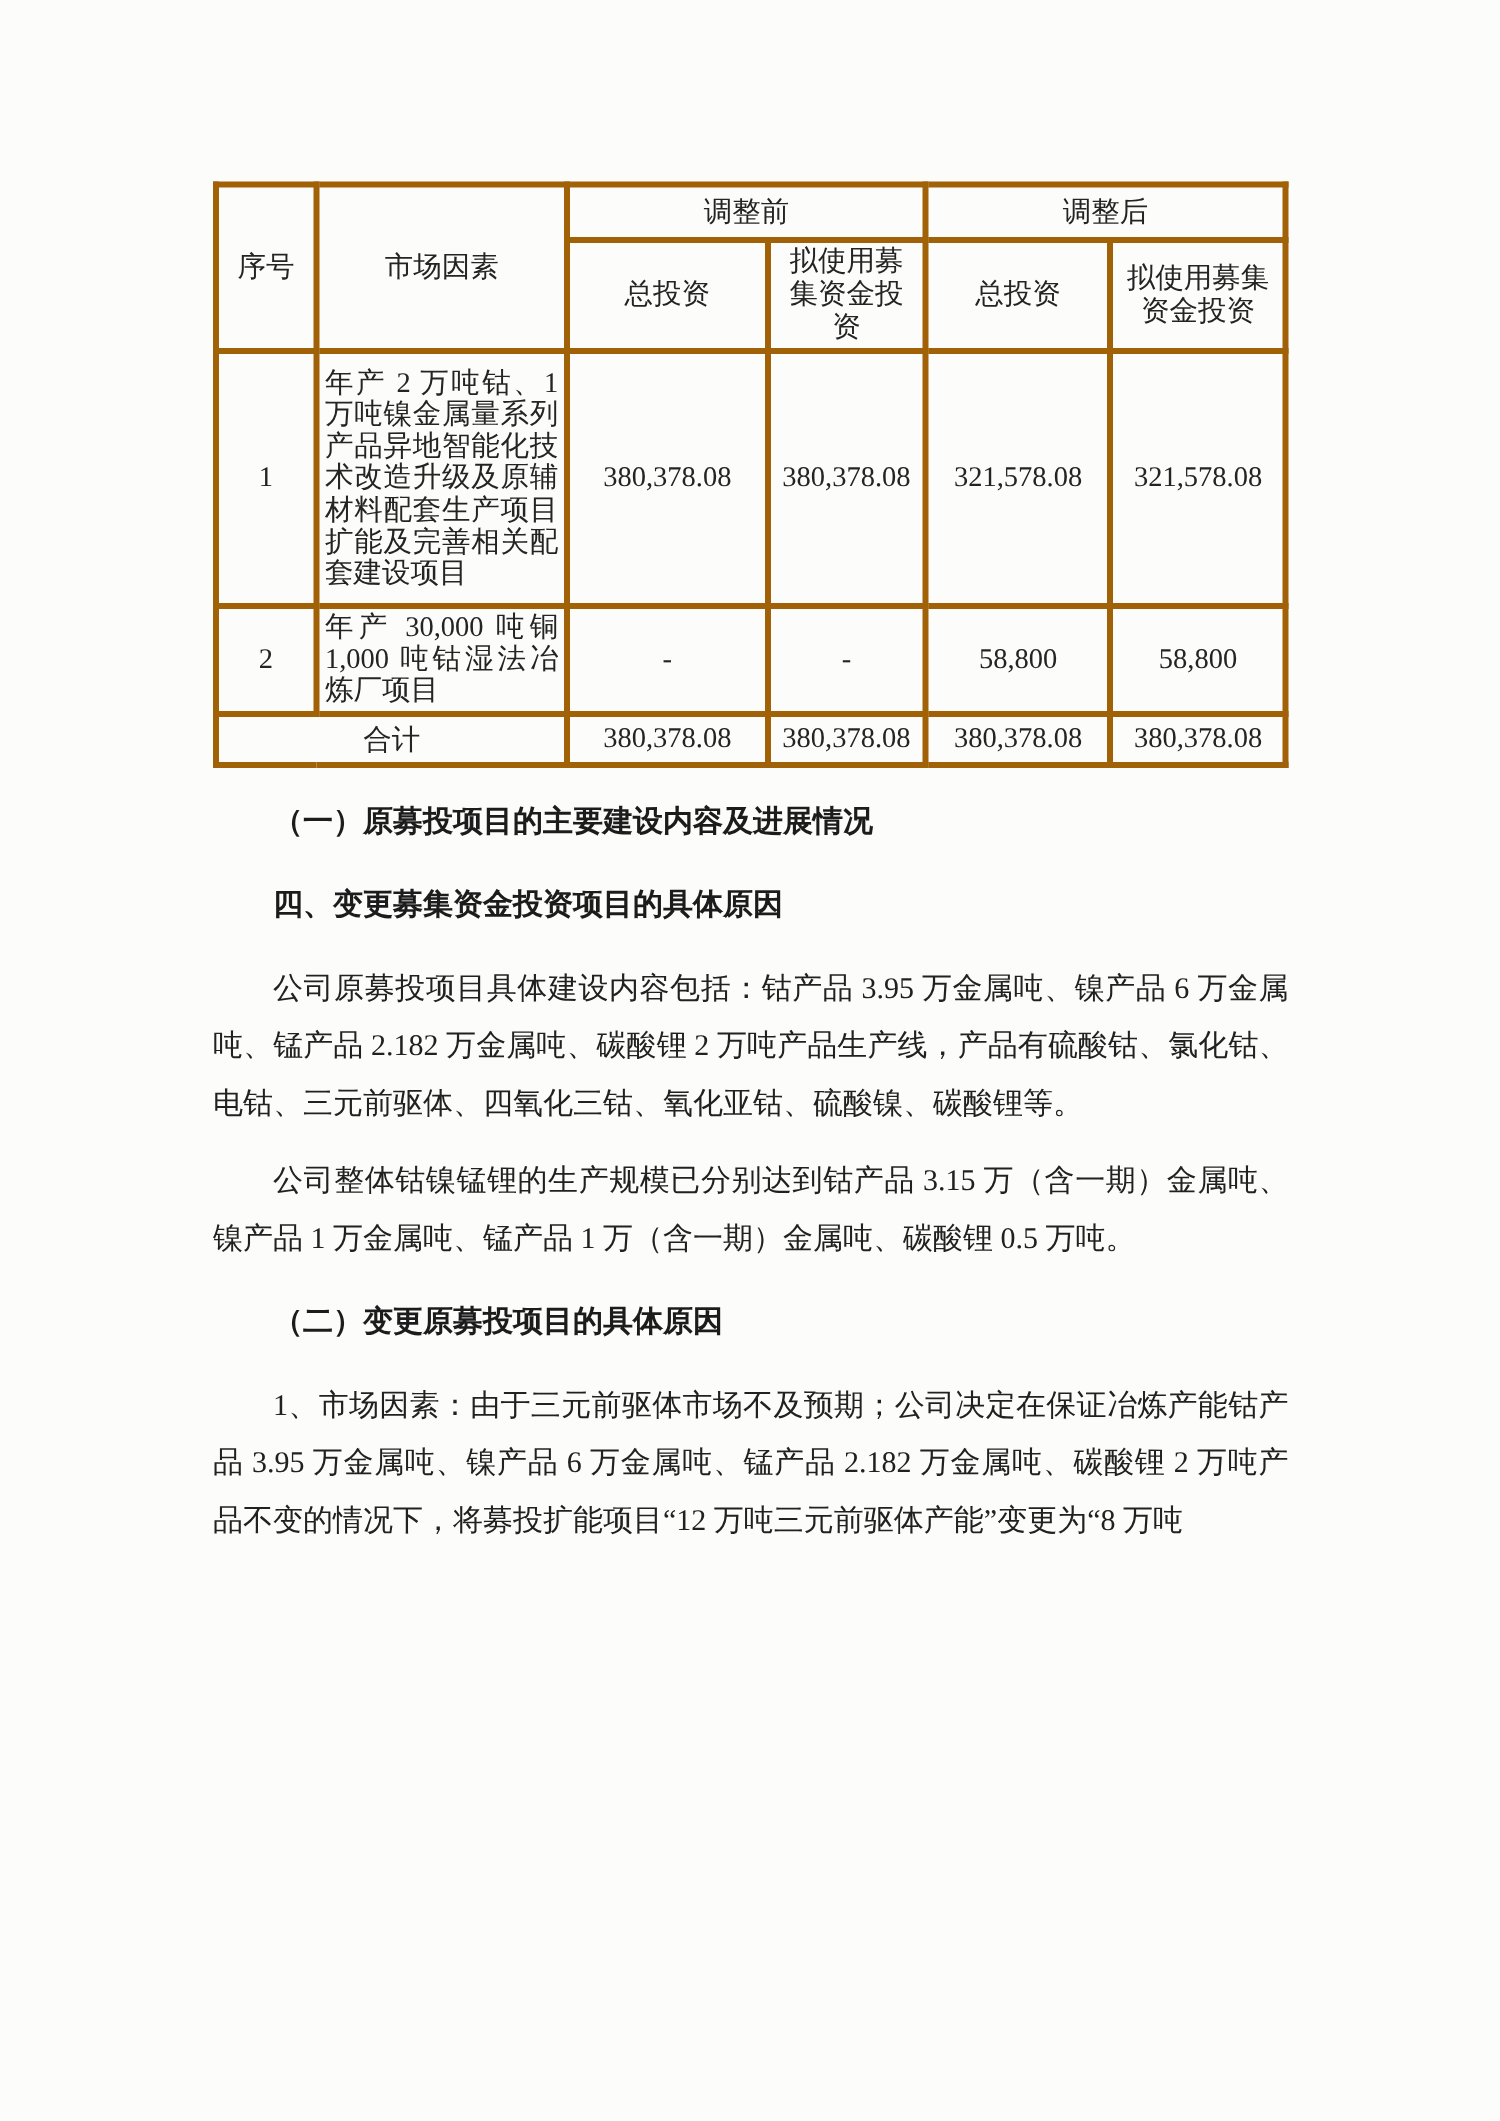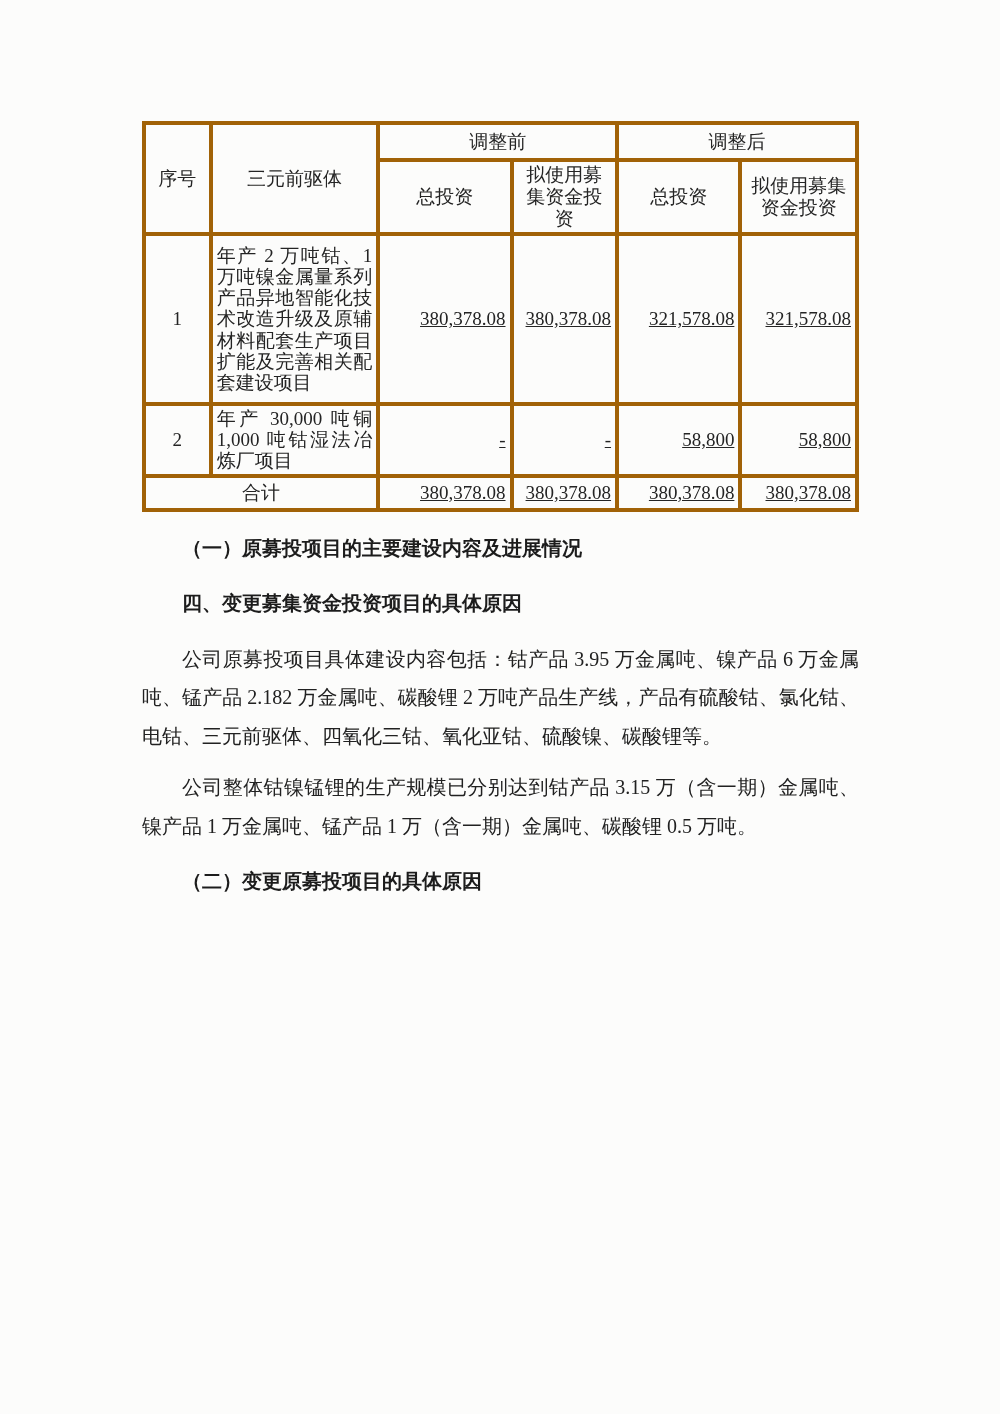--- a/index.html
+++ b/index.html
@@ -49,23 +49,22 @@
   td.c-idx {
     text-align: center;
   }
   td.c-name {
     text-align: justify;
     padding: 3px 7px;
     line-height: 21.2px;
     margin-top: 12px;
   }
   td.c-num {
-    text-align: right;
+    text-align: center;
     padding-right: 11px;
-    text-decoration: underline;
   }
   tr.row-1 td { height: 170px; }
   tr.row-2 td { height: 71px; }
   tr.row-total td { height: 30px; border-radius: 12px; }
   td.c-total-label {
     text-align: center;
   }
 
   
   .para {
@@ -94,21 +93,21 @@
       <col style="width:9.35%">
       <col style="width:23.5%">
       <col style="width:18.7%">
       <col style="width:14.8%">
       <col style="width:17.3%">
       <col style="width:16.35%">
     </colgroup>
     <thead>
       <tr class="hdr-group">
         <th rowspan="2">序号</th>
-        <th rowspan="2">三元前驱体</th>
+        <th rowspan="2">市场因素</th>
         <th colspan="2">调整前</th>
         <th colspan="2">调整后</th>
       </tr>
       <tr class="hdr-sub">
         <th>总投资</th>
         <th>拟使用募集资金投资</th>
         <th>总投资</th>
         <th>拟使用募集资金投资</th>
       </tr>
     </thead>
@@ -144,14 +143,15 @@
 
   <p class="heading">四、变更募集资金投资项目的具体原因</p>
 
   <p class="para">公司原募投项目具体建设内容包括：钴产品 3.95 万金属吨、镍产品 6 万金属吨、锰产品 2.182 万金属吨、碳酸锂 2 万吨产品生产线，产品有硫酸钴、氯化钴、电钴、三元前驱体、四氧化三钴、氧化亚钴、硫酸镍、碳酸锂等。</p>
 
 
   <p class="para">公司整体钴镍锰锂的生产规模已分别达到钴产品 3.15 万（含一期）金属吨、镍产品 1 万金属吨、锰产品 1 万（含一期）金属吨、碳酸锂 0.5 万吨。</p>
 
   <p class="heading">（二）变更原募投项目的具体原因</p>
 
+  <p class="para">1、市场因素：由于三元前驱体市场不及预期；公司决定在保证冶炼产能钴产品 3.95 万金属吨、镍产品 6 万金属吨、锰产品 2.182 万金属吨、碳酸锂 2 万吨产品不变的情况下，将募投扩能项目“12 万吨三元前驱体产能”变更为“8 万吨</p>
 
 </div>
 
 </body></html>

